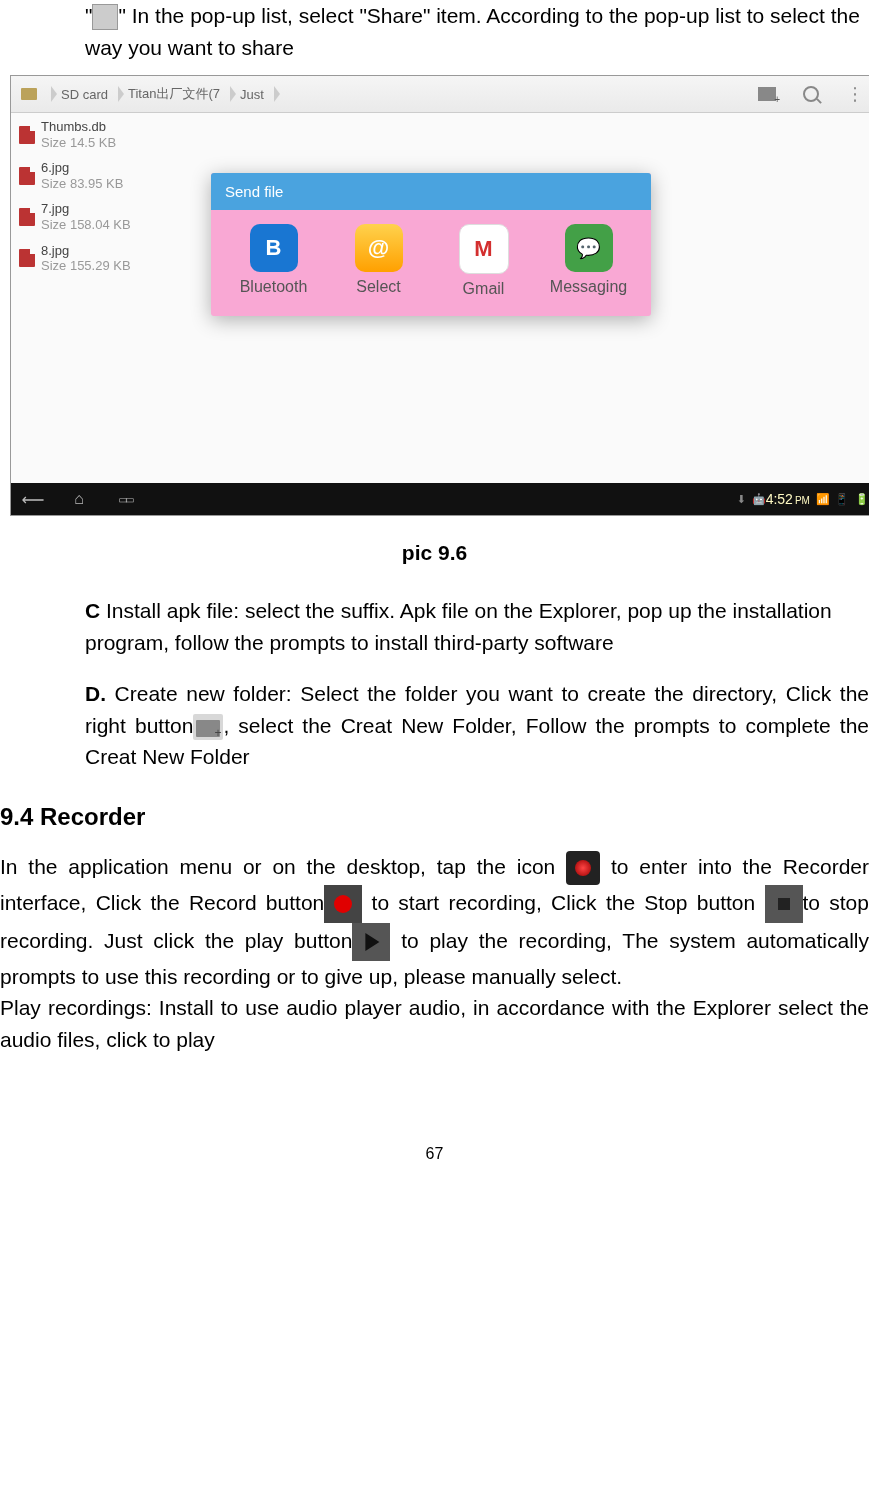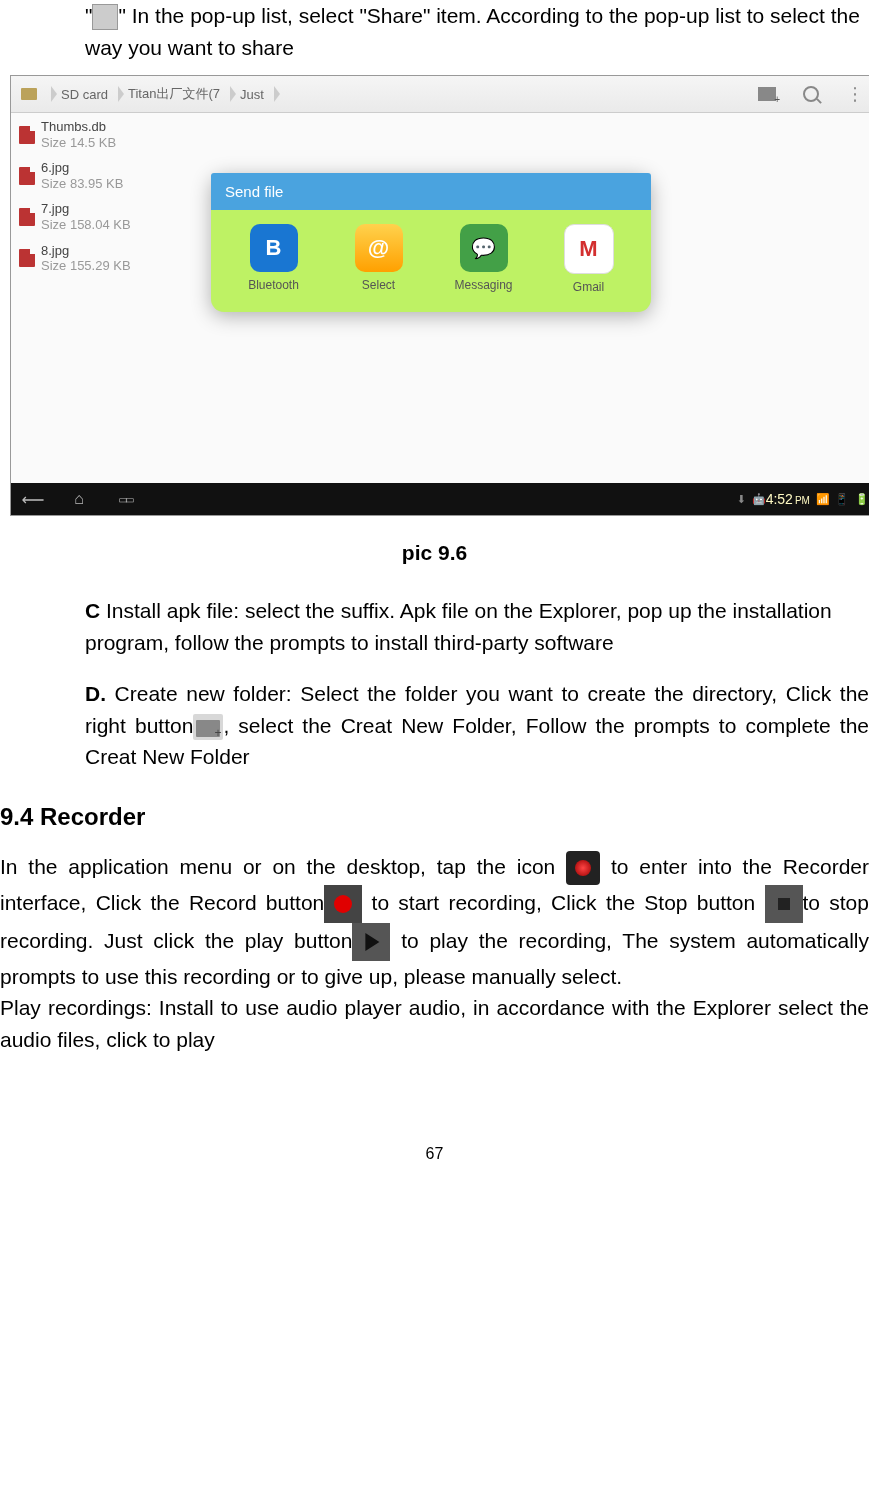--- a/index.html
+++ b/index.html
@@ -151,32 +151,32 @@
     width:16px; height:18px; background:#b33; border-radius:1px; margin-right:6px;
     position:relative;
   }
   .file-row .file-glyph::after { content:""; position:absolute; right:0; top:0; width:5px; height:5px; background:#fafafa; }
   .file-row .ftxt { font-size:12px; line-height:1.2; }
   .file-row .fname { color:#444; font-size:13px; }
   .file-row .fsize { color:#999; font-size:13px; }
 
   .dialog {
     position:absolute; left:200px; top:60px; width:440px;
-    background:#bef264; border-radius:13px; box-shadow: 0 4px 20px rgba(0,0,0,0.3);
+    background:#f9a8d4; border-radius:3px; box-shadow: 0 4px 20px rgba(0,0,0,0.3);
   }
   .dialog-title {
     background:#4aa3df; color:#fff; font-size:15px; padding:10px 14px;
     border-top-left-radius:3px; border-top-right-radius:3px;
   }
   .dialog-grid {
     display:flex; flex-wrap:wrap; padding: 14px 10px 4px 10px;
   }
   .app-cell {
     width:105px; text-align:center; margin-bottom:14px;
-    font-size:12px; color:#555; display:flex; flex-direction:column; align-items:center;
+    font-size:16px; color:#555; display:flex; flex-direction:column; align-items:center;
   }
   .app-icon {
     width:48px; height:48px; border-radius:10px; margin-bottom:6px;
     display:flex; align-items:center; justify-content:center;
     color:#fff; font-size:22px; font-weight:bold;
   }
   .ic-bt { background:#1976d2; }
   .ic-bt::before { content:"B"; }
   .ic-email { background:linear-gradient(#ffd24d,#ffa000); }
   .ic-email::before { content:"@"; }
@@ -275,26 +275,26 @@
         <div class="dialog-grid">
           <div class="app-cell">
             <div class="app-icon ic-bt"></div>
             <span>Bluetooth</span>
           </div>
           <div class="app-cell">
             <div class="app-icon ic-email"></div>
             <span>Select</span>
           </div>
           <div class="app-cell">
+            <div class="app-icon ic-gmail"></div>
+            <span>Gmail</span>
+          </div>
+          <div class="app-cell">
             <div class="app-icon ic-msg"></div>
             <span>Messaging</span>
-          </div>
-          <div class="app-cell">
-            <div class="app-icon ic-gmail"></div>
-            <span>Gmail</span>
           </div>
         </div>
       </div>
     </div>
 
     <div class="navbar">
       <div class="nav-btn back"></div>
       <div class="nav-btn home"></div>
       <div class="nav-btn recent"></div>
       <div class="flex"></div>

